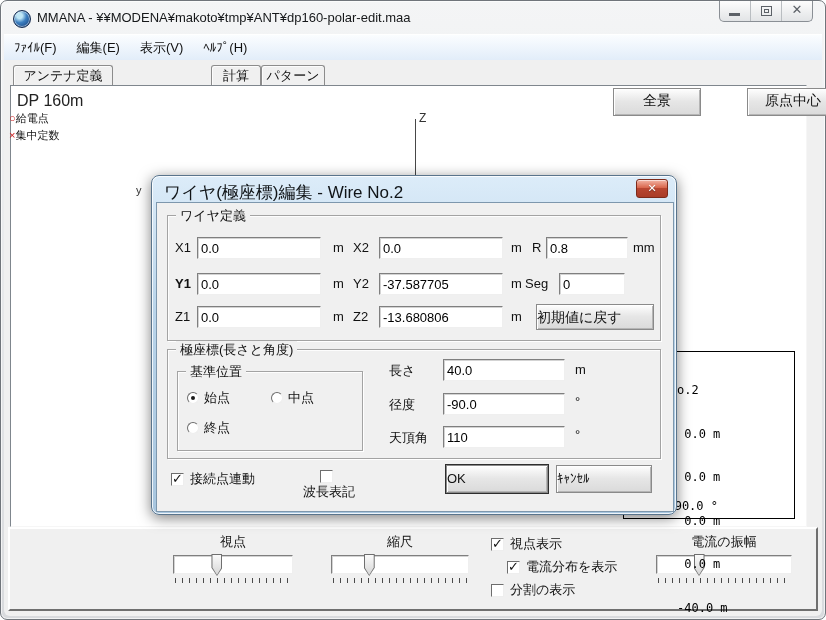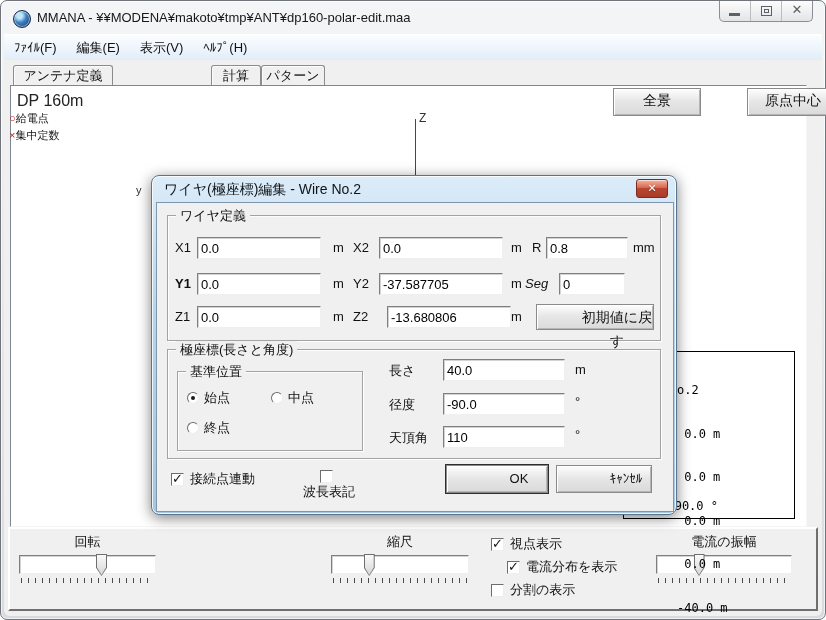--- a/index.html
+++ b/index.html
@@ -54,40 +54,40 @@
               border:1px solid #000;z-index:2;box-sizing:border-box;}
   .info-lines{position:absolute;left:676px;top:353px;z-index:2;font-family:"DejaVu Sans Mono",monospace;
               font-size:12px;line-height:14.5px;color:#000;white-space:pre;}
   .info-last{position:absolute;left:628px;top:497px;z-index:2;font-family:"DejaVu Sans Mono",monospace;
              font-size:12px;color:#000;white-space:pre;}
 
   
   .dialog{position:absolute;left:150px;top:174px;width:526px;height:340px;z-index:10;border-radius:8px;
           background:linear-gradient(#dcecf9,#b9d4ea 40%,#a8c6df);border:1px solid #59748c;
           box-shadow:0 3px 14px rgba(0,0,0,.5),inset 0 0 0 1px rgba(255,255,255,.8);box-sizing:border-box;}
-  .dlg-title{position:absolute;left:12px;top:5px;font-size:14px;color:#101417;white-space:nowrap;}
+  .dlg-title{position:absolute;left:12px;top:5px;font-size:17px;color:#101417;white-space:nowrap;}
   .dlg-close{position:absolute;left:484px;top:3px;width:32px;height:19px;border-radius:3px;box-sizing:border-box;
              background:linear-gradient(#f3b5a5,#d9674d 45%,#b84631 50%,#a93c28);border:1px solid #7d2b1b;
              box-shadow:inset 0 1px 0 rgba(255,255,255,.55);text-align:center;}
   .dlg-close .x{color:#fff;font-size:11px;font-weight:bold;line-height:17px;text-shadow:0 1px 1px rgba(0,0,0,.4);}
   .dlg-client{position:absolute;left:4px;top:26px;width:518px;height:310px;background:#f0f0f0;
               border:1px solid #7d97ad;box-sizing:border-box;}
 
   .grp{position:absolute;border:1px solid #a3a3a3;box-shadow:1px 1px 0 #fff,inset 1px 1px 0 #fdfdfd;box-sizing:border-box;}
   .grp-legend{position:absolute;top:-9px;left:8px;background:#f0f0f0;padding:0 4px;font-size:13px;color:#111;white-space:nowrap;}
 
   .flabel{position:absolute;font-size:13px;color:#111;white-space:nowrap;}
   .funit{position:absolute;font-size:13px;color:#111;white-space:nowrap;}
   .tbx{position:absolute;height:22px;box-sizing:border-box;background:#fff;border:1px solid;
        border-color:#7f7f7f #efefef #efefef #7f7f7f;box-shadow:inset 1px 1px 0 rgba(80,80,80,.25);
        font-family:"Liberation Sans","DejaVu Sans",sans-serif;font-size:13px;color:#000;padding:0 3px;outline:none;}
 
   .btn{position:absolute;box-sizing:border-box;background:linear-gradient(#fefefe,#e6e6e6 48%,#dadada);
        border:1px solid #8a8a8a;box-shadow:inset 1px 1px 0 #fff,inset -1px -1px 0 #b5b5b5;
-       font-size:13px;color:#111;text-align:center;padding-left:44px;}
+       font-size:13px;color:#111;}
   .btn-default{outline:1px solid #2e2e2e;}
 
   .radio{position:absolute;display:flex;align-items:center;font-size:13px;color:#111;justify-content:flex-end;}
   .rdot{width:12px;height:12px;border-radius:50%;background:#fff;border:1px solid;margin-right:5px;position:relative;
         border-color:#6d6d6d #eee #eee #6d6d6d;box-sizing:border-box;}
   .radio.selected .rdot::after{content:"";position:absolute;left:3px;top:3px;width:4px;height:4px;border-radius:50%;background:#1a1a1a;}
 
   .chk{position:absolute;display:flex;align-items:center;font-size:13px;color:#111;white-space:nowrap;}
   .cbox{width:13px;height:13px;background:#fff;border:1px solid;border-color:#6d6d6d #eee #eee #6d6d6d;
         box-sizing:border-box;margin-right:6px;position:relative;flex:0 0 13px;}
@@ -189,28 +189,28 @@
       <div class="flabel" style="left:375px;top:37px;">R</div>
       <input class="tbx" style="left: 389px; top: 34px; width: 82px;" value="0.8">
       <div class="funit" style="left:476px;top:37px;">mm</div>
 
       <div class="flabel" style="left:18px;top:73px;font-weight:bold;">Y1</div>
       <input class="tbx" style="left: 40px; top: 70px; width: 124px;" value="0.0">
       <div class="funit" style="left:176px;top:73px;">m</div>
       <div class="flabel" style="left:196px;top:73px;">Y2</div>
       <input class="tbx" style="left: 222px; top: 70px; width: 124px;" value="-37.587705">
       <div class="funit" style="left:354px;top:73px;">m</div>
-      <div class="flabel" style="left:368px;top:73px;font-style:italic;">Seg</div>
+      <div class="flabel" style="left:368px;top:73px;">Seg</div>
       <input class="tbx" style="left: 402px; top: 70px; width: 66px;" value="0">
 
       <div class="flabel" style="left:18px;top:106px;">Z1</div>
       <input class="tbx" style="left: 40px; top: 103px; width: 124px;" value="0.0">
       <div class="funit" style="left:176px;top:106px;">m</div>
       <div class="flabel" style="left:196px;top:106px;">Z2</div>
-      <input class="tbx" style="left: 222px; top: 103px; width: 124px; margin-left: 8px;" value="-13.680806">
+      <input class="tbx" style="left: 222px; top: 103px; width: 124px;" value="-13.680806">
       <div class="funit" style="left:354px;top:106px;">m</div>
       <div class="btn" style="left:379px;top:101px;width:118px;height:26px;line-height:24px;font-size:14px;">初期値に戻す</div>
 
       <div class="grp" style="left:10px;top:146px;width:494px;height:110px;">
         <span class="grp-legend">極座標(長さと角度)</span>
       </div>
       <div class="grp" style="left:20px;top:168px;width:186px;height:80px;">
         <span class="grp-legend">基準位置</span>
       </div>
       <div class="radio selected" style="left:30px;top:186px;">
@@ -246,28 +246,28 @@
         <span class="cbox"></span>
         <span>波長表記</span>
       </div>
       <div class="btn" style="left:399px;top:262px;width:96px;height:28px;line-height:26px;">ｷｬﾝｾﾙ</div>
       <div class="btn btn-default" style="left:289px;top:262px;width:102px;height:28px;line-height:26px;">OK</div>
     </div>
   </div>
 
   <div class="bottom-panel"></div>
 
-  <div class="slider-group" style="left:18px;width:137px;">
-    <div class="slider-label">回転</div>
+
+  <div class="slider-group" style="left:172px;width:120px;">
+    <div class="slider-label">視点</div>
     <div class="slider-track">
-      <div class="slider-thumb" style="left: 60%;"></div>
+      <div class="slider-thumb" style="left: 36%;"></div>
     </div>
     <div class="slider-ticks"></div>
   </div>
-
 
   <div class="slider-group" style="left:330px;width:138px;">
     <div class="slider-label">縮尺</div>
     <div class="slider-track">
       <div class="slider-thumb" style="left: 27%;"></div>
     </div>
     <div class="slider-ticks"></div>
   </div>
 
   <div class="slider-group" style="left:655px;width:136px;">

